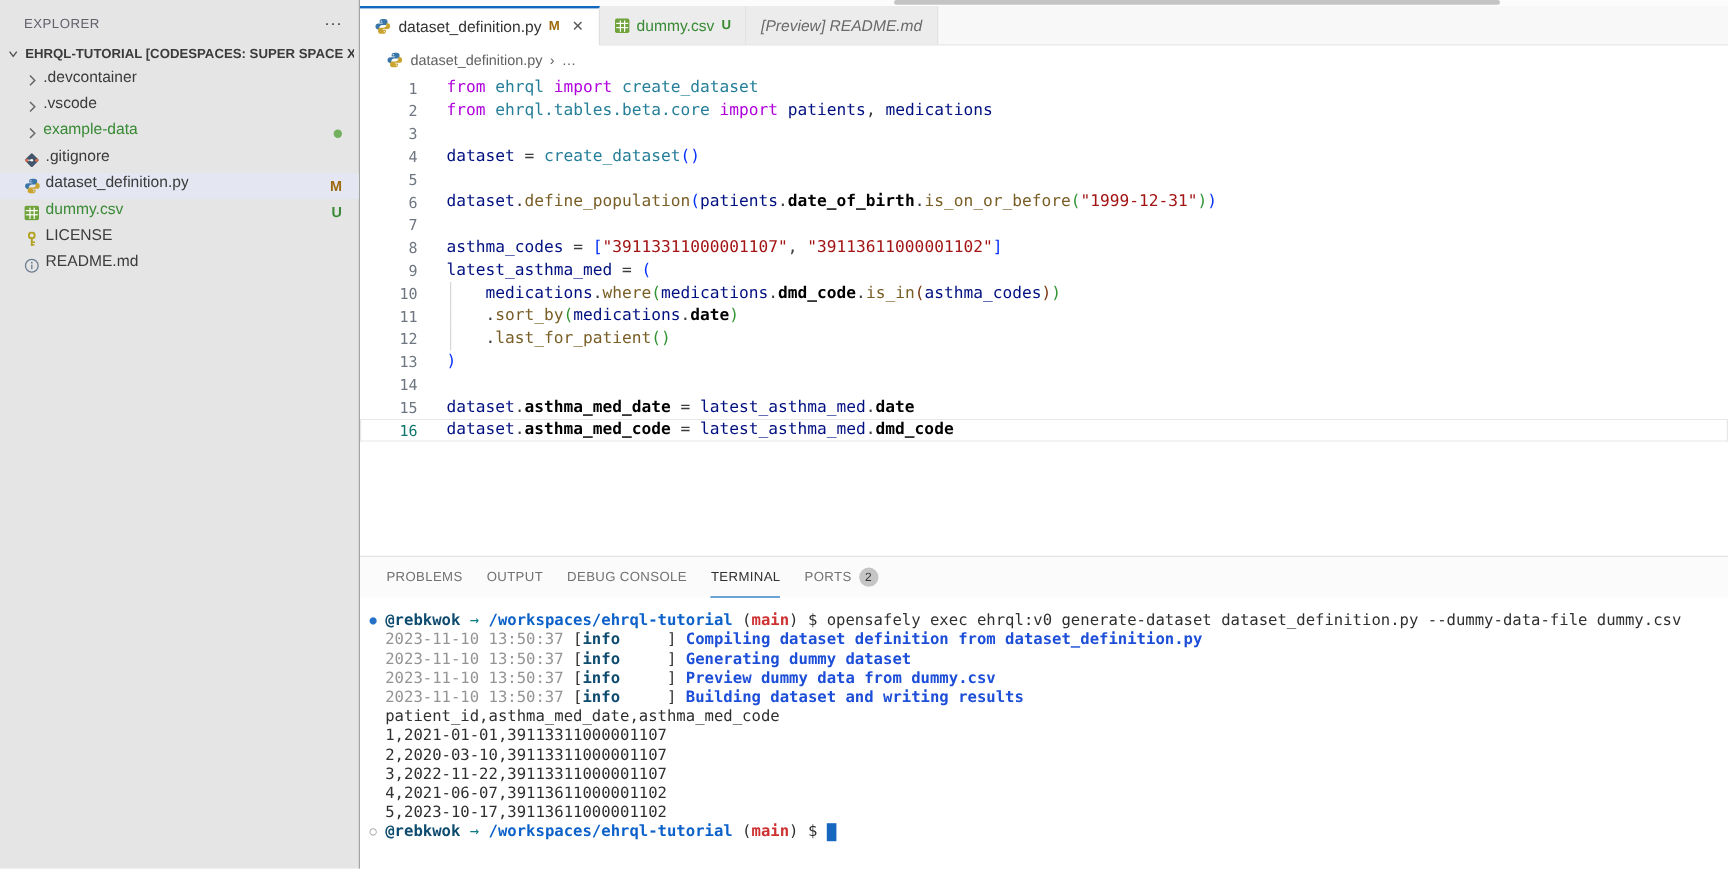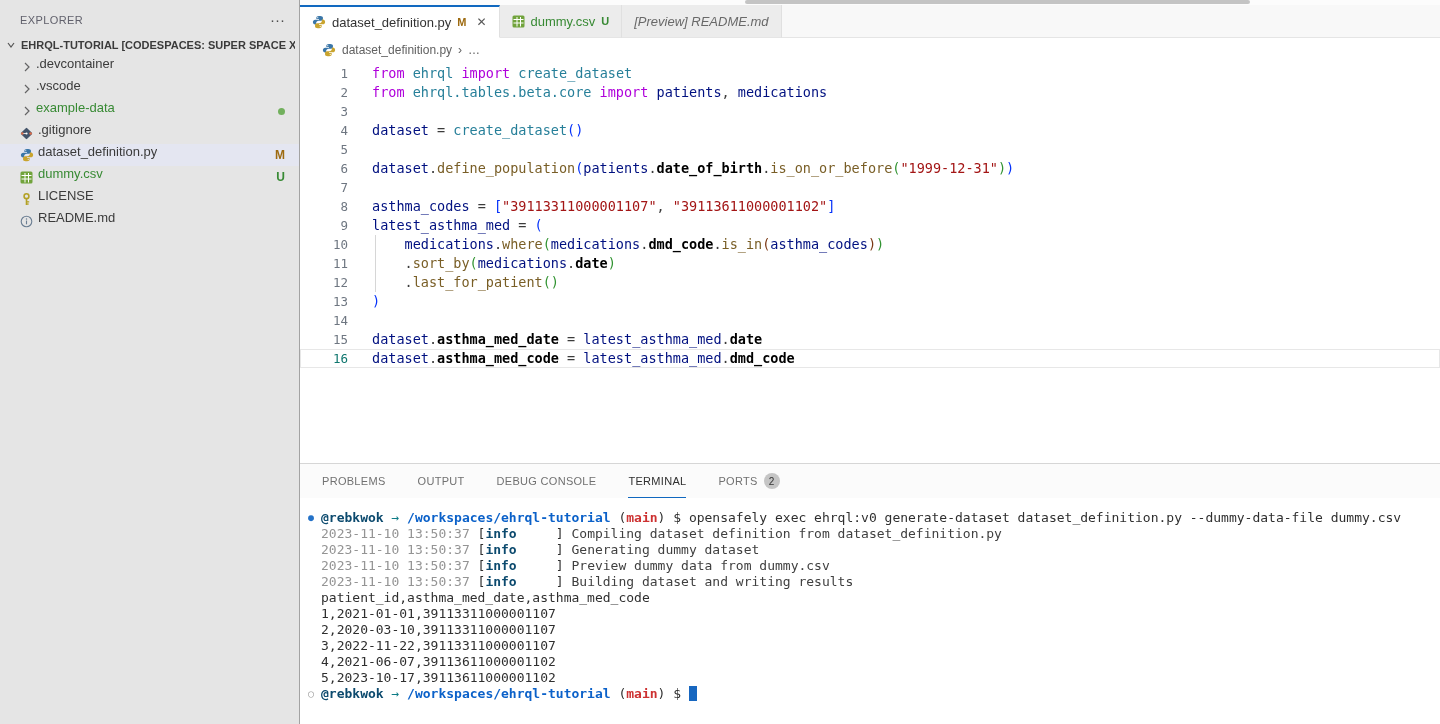--- a/index.html
+++ b/index.html
@@ -61,41 +61,41 @@
   .cline.current { box-shadow:inset 0 0 0 1px #e7e7e7; }
   .cline.current .lnum { color:#0f766e; }
   .guideline { position:absolute; left:3px; top:0; bottom:0; border-left:1px solid #d6d6d6; }
   .c-kw{color:#af00db} .c-mod{color:#267f99} .c-var{color:#001080}
   .c-prop{color:#000000;font-weight:bold} .c-fn{color:#795e26} .c-str{color:#a31515}
   .c-def{color:#3b3b3b} .c-b1{color:#0431fa} .c-b2{color:#319331} .c-b3{color:#7b3814}
 
   
   .panel { height:261px; flex:0 0 261px; border-top:1px solid #d6d6d6; background:#fff;
     display:flex; flex-direction:column; }
-  .panel-tabs { height:34px; display:flex; align-items:center; gap:32px; padding-left:22px;
+  .panel-tabs { height:34px; display:flex; align-items:center; gap:20px; padding-left:22px;
     font-size:11px; letter-spacing:.3px; color:#717171; background:#fbfbfb; }
   .ptab { display:flex; align-items:center; gap:6px; height:100%; cursor:pointer; }
   .ptab span.plabel { display:flex; align-items:center; height:100%; border-bottom:1.5px solid transparent; }
   .ptab.active { color:#2f2f2f; }
   .ptab.active span.plabel { border-bottom-color:#1068bf; }
   .pbadge { background:#c5c5c5; color:#333; border-radius:50%; width:16px; height:16px;
     display:flex; align-items:center; justify-content:center; font-size:10px; }
 
   .terminal { flex:1; padding:12px 0 0 8px; font-family:"DejaVu Sans Mono","Liberation Mono",monospace;
     font-size:13px; overflow:hidden; }
   .tline { display:flex; height:16px; line-height:16px; white-space:pre; }
   .tline .tgut { width:13px; flex:0 0 13px; font-size:10px; display:flex; align-items:center; }
   .t-dot{color:#2472c8} .t-dot2{color:#9a9a9a}
   .t-g{color:#0c4a6e;font-weight:bold}
   .t-arw{color:#0e7c86}
   .t-path{color:#0b61c9;font-weight:bold}
   .t-red{color:#cd3131;font-weight:bold}
   .t-def{color:#2f2f2f}
   .t-ts{color:#949494}
-  .t-b{color:#404040;font-weight:normal}
+  .t-b{color:#1d4ed8;font-weight:bold}
   .t-cursor{display:inline-block;width:8px;height:15px;background:#1767c0;vertical-align:text-bottom;}
 </style>
 </head>
 <body>
 
 <div class="app">
 
   <aside class="sidebar">
     <div class="sb-header">
       <span class="sb-title">EXPLORER</span>

